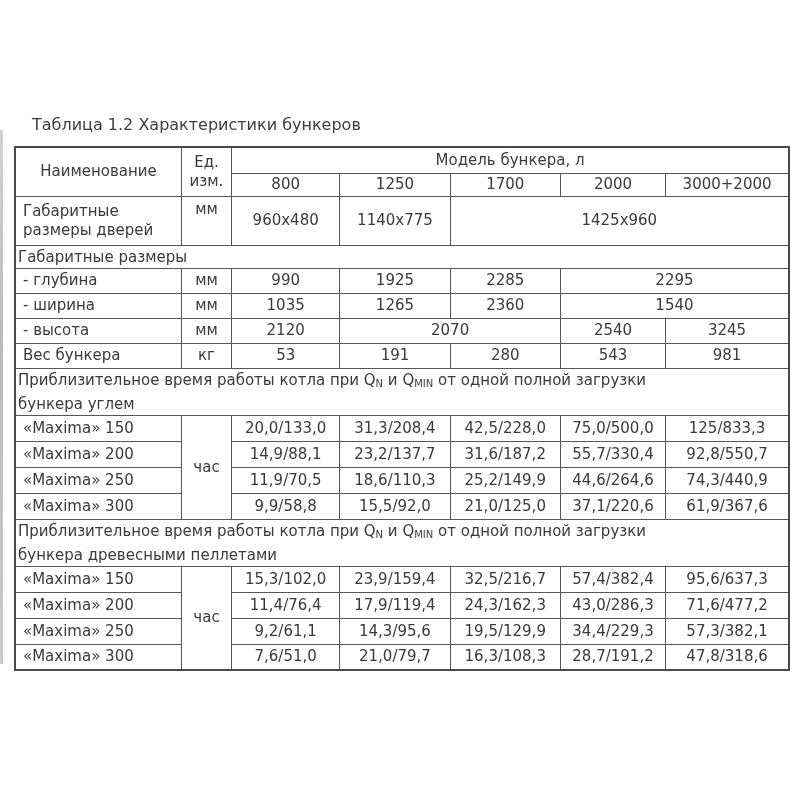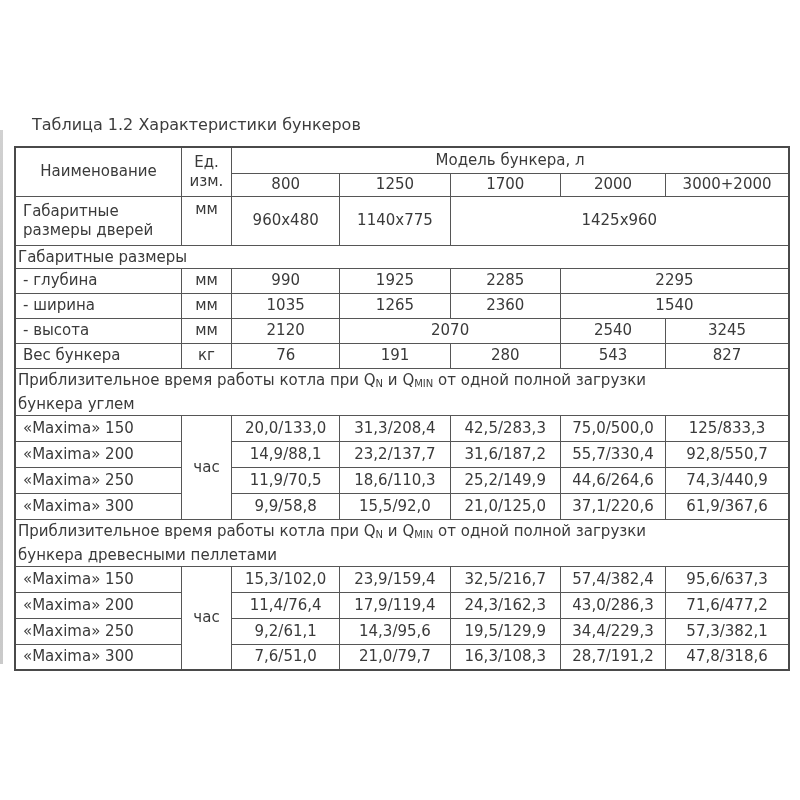--- a/index.html
+++ b/index.html
@@ -104,38 +104,38 @@
     <td>мм</td>
     <td>2120</td>
     <td colspan="2">2070</td>
     <td>2540</td>
     <td>3245</td>
   </tr>
 
   <tr class="rh25">
     <td class="left">Вес бункера</td>
     <td>кг</td>
-    <td>76</td>
+    <td>53</td>
     <td>191</td>
     <td>280</td>
     <td>543</td>
-    <td>827</td>
+    <td>981</td>
   </tr>
 
   <tr class="rh44">
     <td colspan="7" class="section">
       <span class="section-inner"><span>Приблизительное время работы котла при Q</span><span class="qsub">N</span><span> и Q</span><span class="qsub">MIN</span><span> от одной полной загрузки бункера углем</span></span>
     </td>
   </tr>
   <tr class="rh26">
     <td class="left">«Maxima» 150</td>
     <td rowspan="4">час</td>
     <td>20,0/133,0</td>
     <td>31,3/208,4</td>
-    <td>42,5/283,3</td>
+    <td>42,5/228,0</td>
     <td>75,0/500,0</td>
     <td>125/833,3</td>
   </tr>
   <tr class="rh26">
     <td class="left">«Maxima» 200</td>
     <td>14,9/88,1</td>
     <td>23,2/137,7</td>
     <td>31,6/187,2</td>
     <td>55,7/330,4</td>
     <td>92,8/550,7</td>

